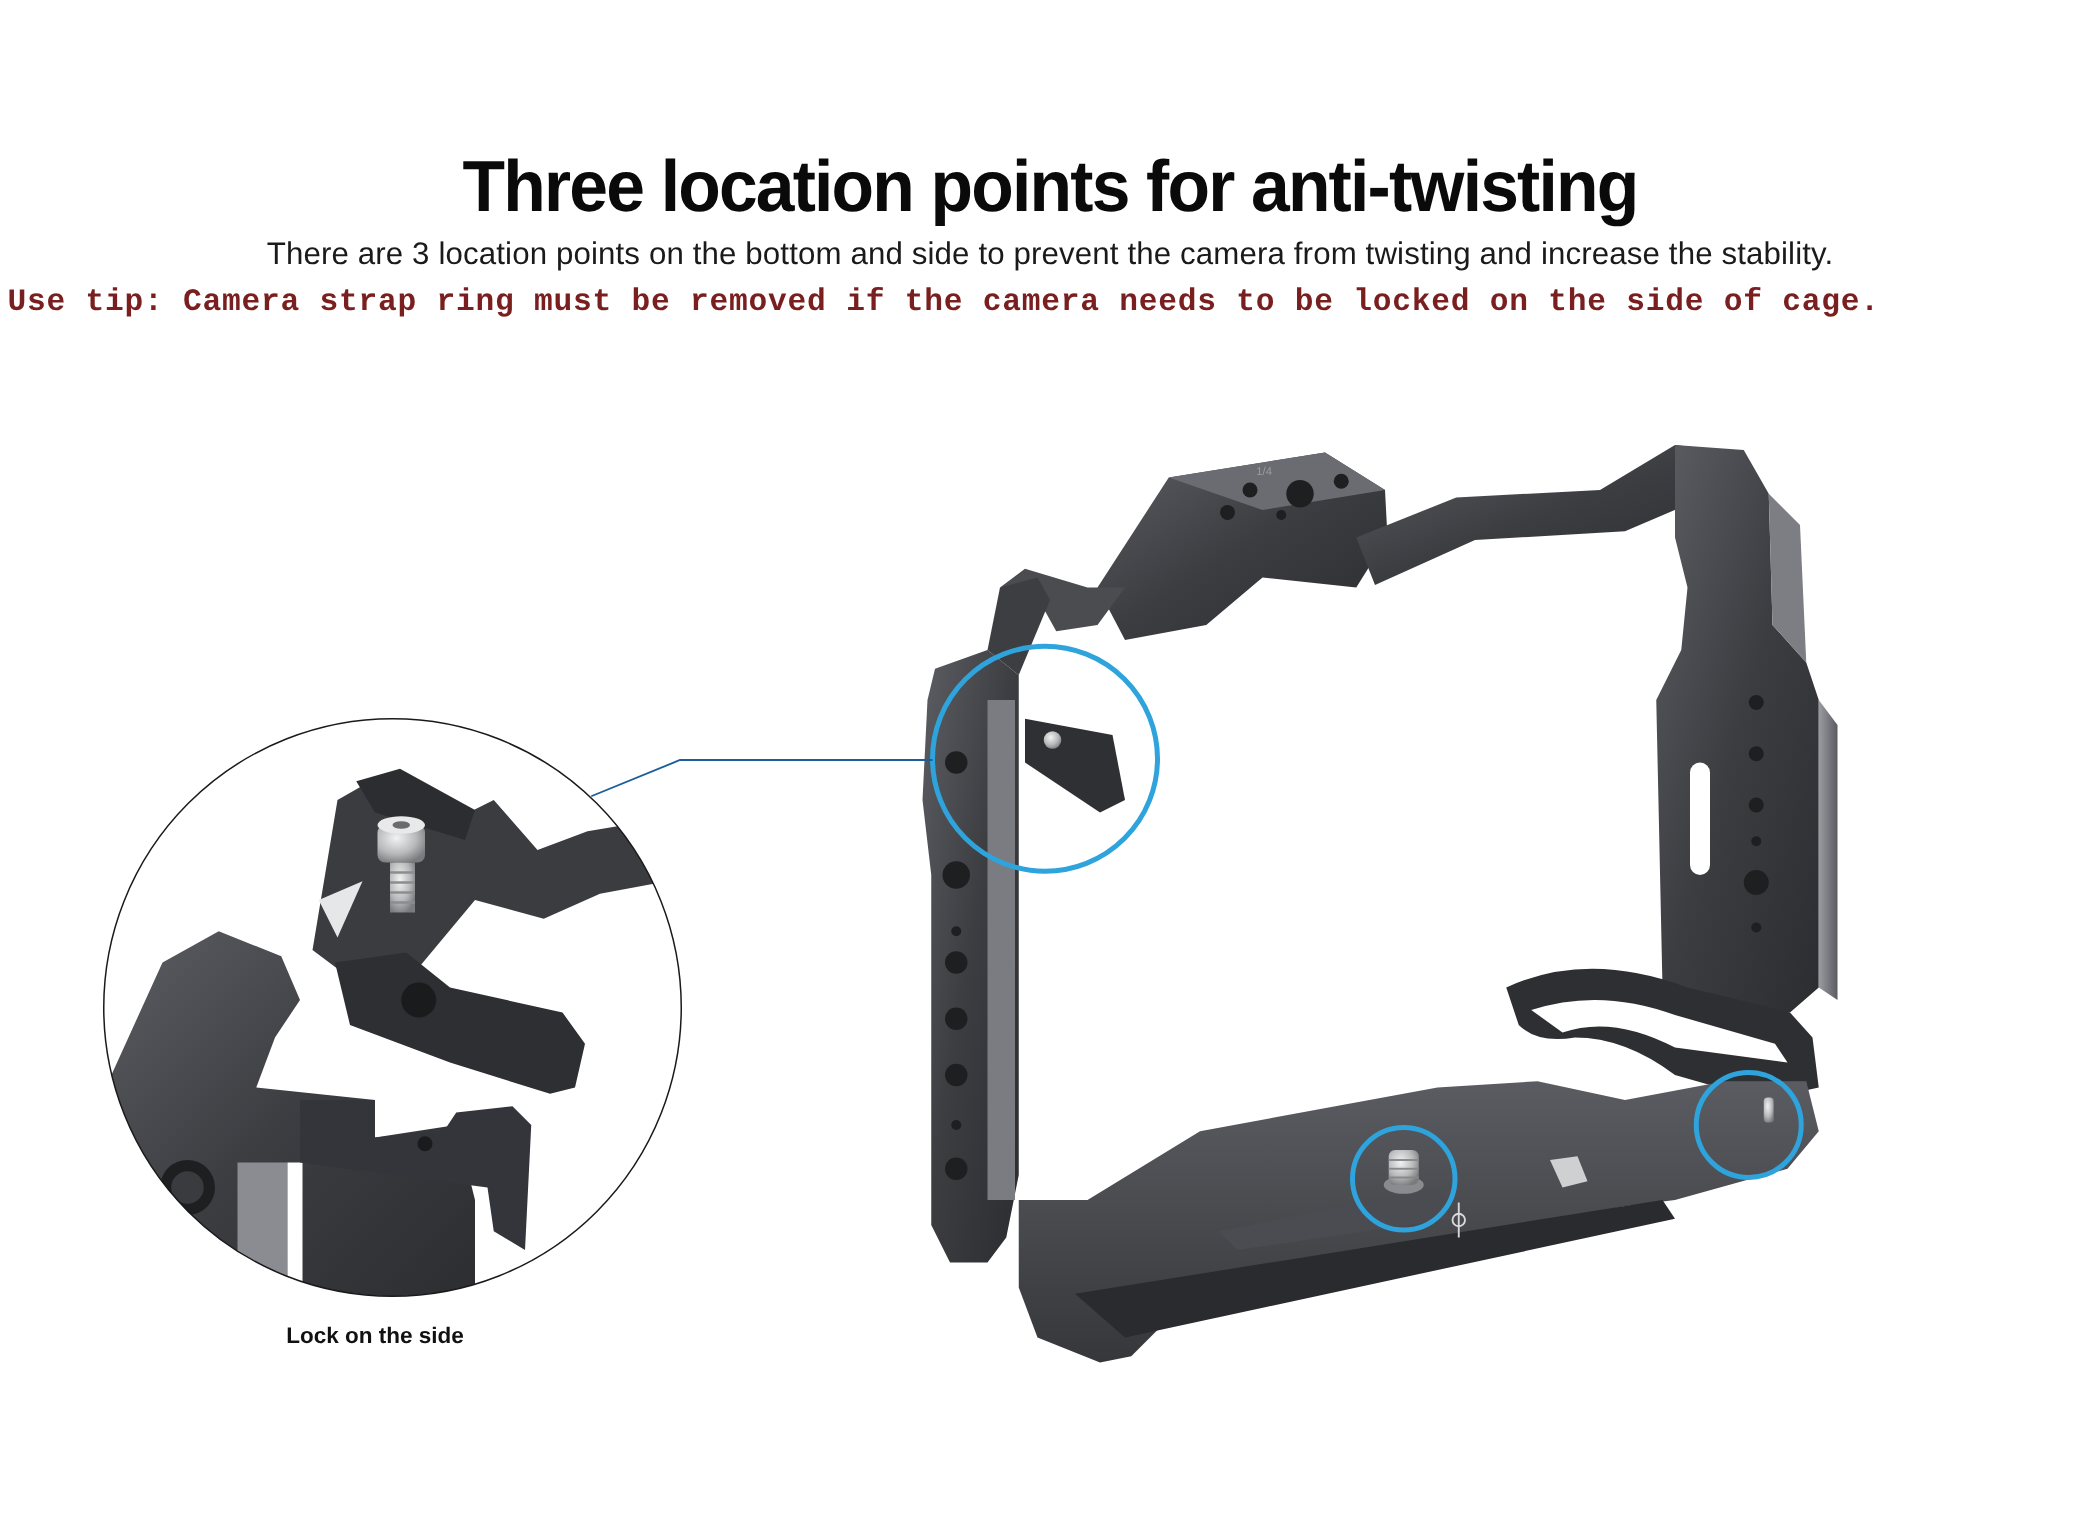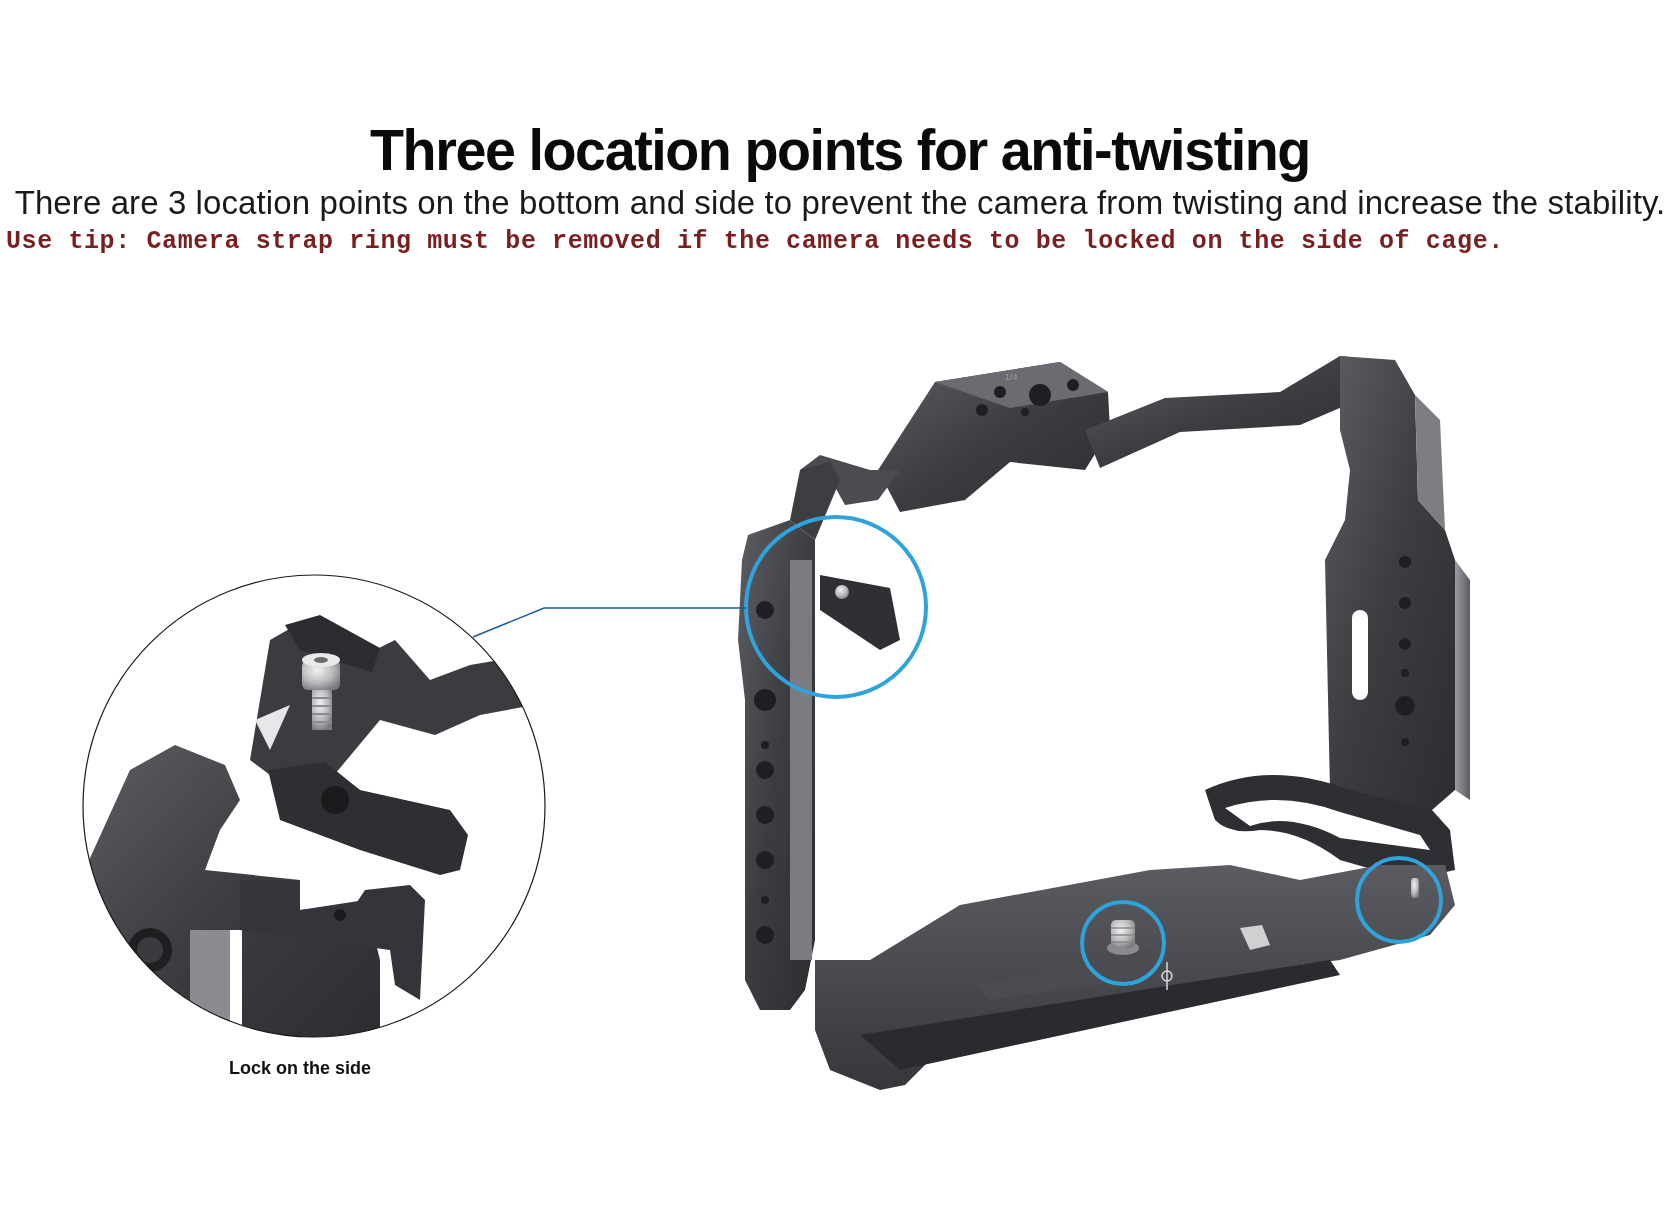--- a/index.html
+++ b/index.html
@@ -5,21 +5,21 @@
   html, body { margin: 0; padding: 0; background: #ffffff; }
   body { width: 1680px; height: 1231px; position: relative; overflow: hidden; font-family: "Liberation Sans", "DejaVu Sans", sans-serif; }
 
   .title {
     position: absolute; left: 0; width: 1680px; top: 118px;
     text-align: center; font-weight: bold; font-size: 58px; letter-spacing: -1.5px;
     color: #0a0a0a; line-height: 64px; transform: scaleX(0.96);
   }
   .desc {
     position: absolute; left: 0; width: 1680px; top: 188px;
-    text-align: center; font-size: 33px; color: #1a1a1a; line-height: 30px; font-weight: normal;
+    text-align: center; font-size: 25px; color: #1a1a1a; line-height: 30px; font-weight: normal;
     letter-spacing: 0.1px;
   }
   .tip {
     position: absolute; left: 6px; width: 1680px; top: 227px;
     text-align: left; font-size: 25px; font-weight: bold; line-height: 30px; letter-spacing: 0.6px; font-family: Liberation Mono, monospace;
   }
   .detail-label {
     position: absolute; left: 170px; width: 260px; top: 1052px;
     text-align: center; font-size: 18px; font-weight: bold; color: #111; line-height: 32px;
   }

